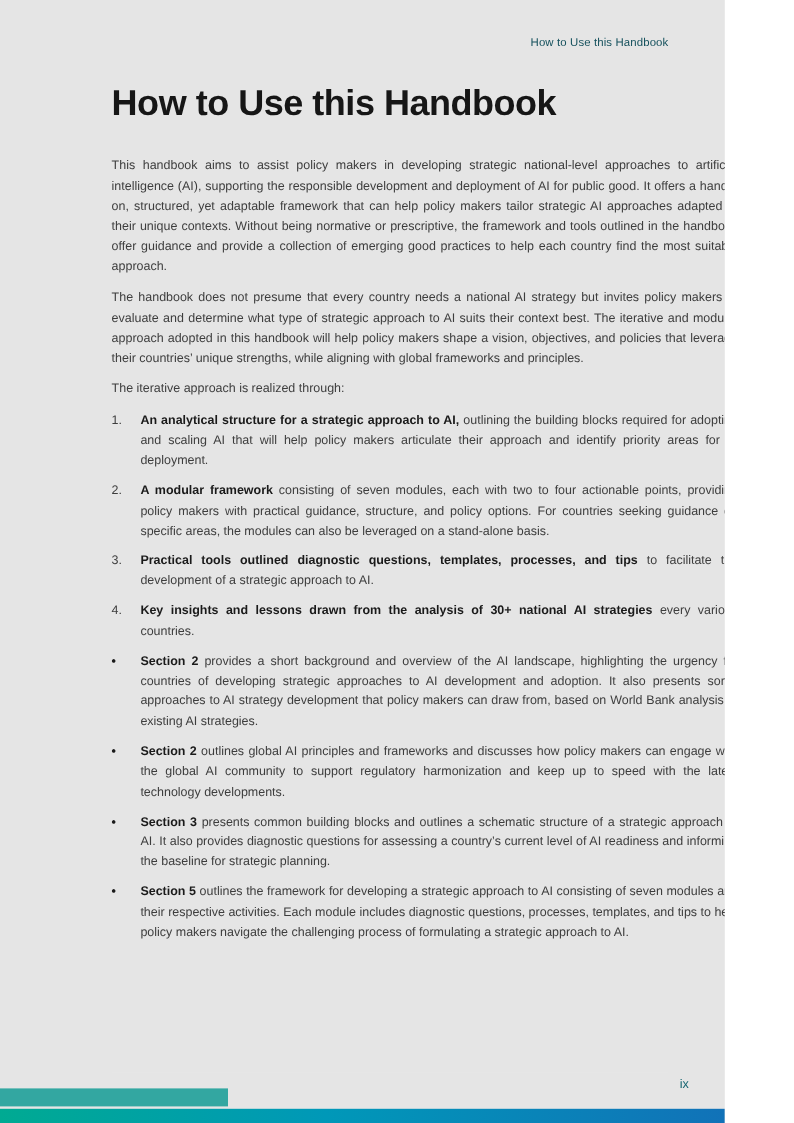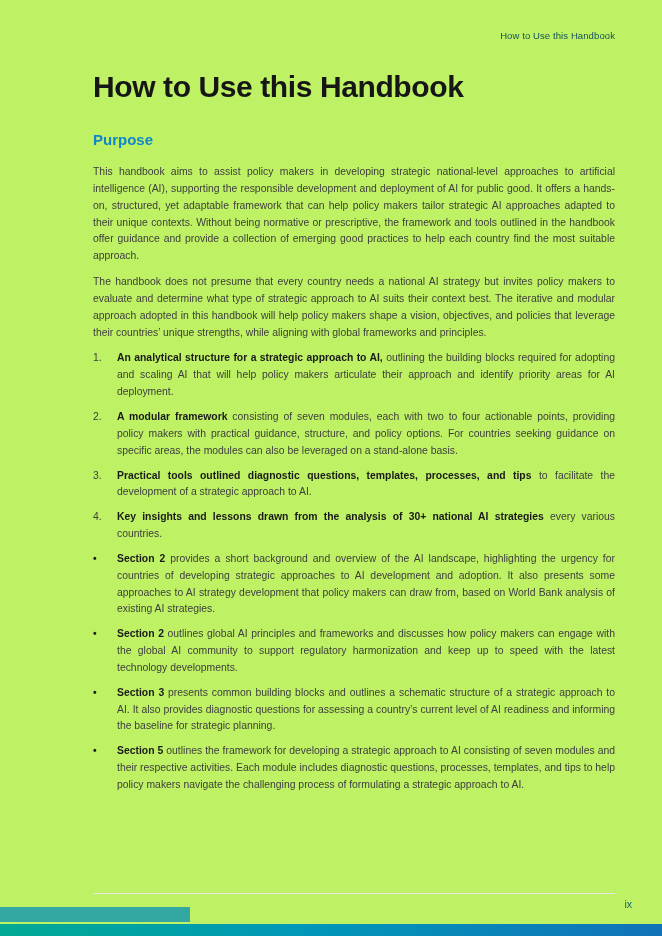--- a/index.html
+++ b/index.html
@@ -1,22 +1,22 @@
 <!DOCTYPE html>
 <html><head>
 <meta charset="utf-8">
 <style>
   * { box-sizing: border-box; }
   html, body { margin: 0; padding: 0; background: #ffffff; }
   body { width: 662px; height: 936px; font-family: "Liberation Sans", sans-serif; }
   .page {
     position: relative;
-    width: 662px;
+    width: 604px;
     height: 936px;
-    background: #bef264;
+    background: #e5e5e5;
     overflow: hidden;
     padding-left: 26px;
   }
   .running-header {
     position: absolute;
     top: 30px;
     right: 47px;
     font-size: 9.5px;
     color: #14505c;
     letter-spacing: 0.1px;
@@ -106,24 +106,24 @@
 <body>
 
 <div class="page">
 
   <div class="running-header">How to Use this Handbook</div>
 
   <div class="content">
 
     <h1 class="doc-title">How to Use this Handbook</h1>
 
-    <h2 class="purpose">Purpose</h2>
 
     <p class="body-para">This handbook aims to assist policy makers in developing strategic national-level approaches to artificial intelligence (AI), supporting the responsible development and deployment of AI for public good. It offers a hands-on, structured, yet adaptable framework that can help policy makers tailor strategic AI approaches adapted to their unique contexts. Without being normative or prescriptive, the framework and tools outlined in the handbook offer guidance and provide a collection of emerging good practices to help each country find the most suitable approach.</p>
     <p class="body-para">The handbook does not presume that every country needs a national AI strategy but invites policy makers to evaluate and determine what type of strategic approach to AI suits their context best. The iterative and modular approach adopted in this handbook will help policy makers shape a vision, objectives, and policies that leverage their countries’ unique strengths, while aligning with global frameworks and principles.</p>
+    <p class="body-para list-intro">The iterative approach is realized through:</p>
 
     <div class="list-item">
       <span class="marker">1.</span>
       <div class="li-text"><b>An analytical structure for a strategic approach to AI,</b><span> outlining the building blocks required for adopting and scaling AI that will help policy makers articulate their approach and identify priority areas for AI deployment.</span></div>
     </div>
     <div class="list-item">
       <span class="marker">2.</span>
       <div class="li-text"><b>A modular framework</b><span> consisting of seven modules, each with two to four actionable points, providing policy makers with practical guidance, structure, and policy options. For countries seeking guidance on specific areas, the modules can also be leveraged on a stand-alone basis.</span></div>
     </div>
     <div class="list-item">

